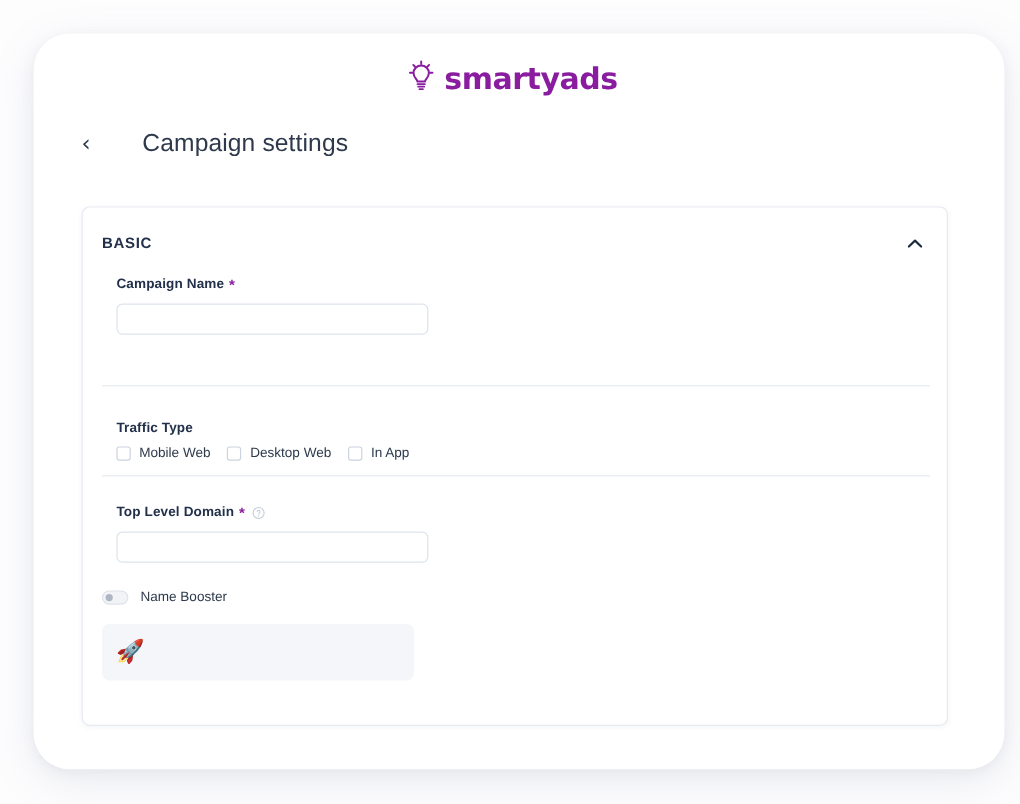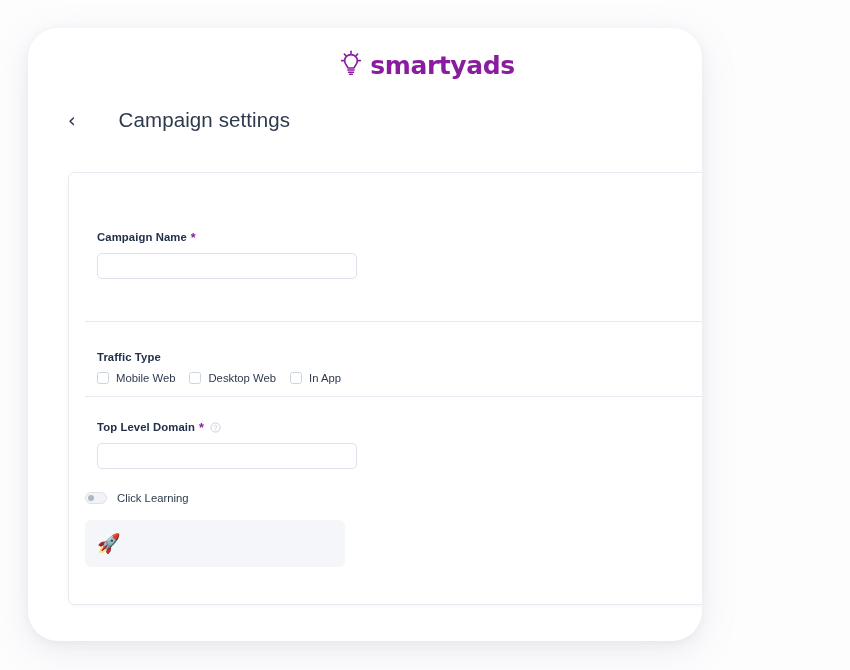--- a/index.html
+++ b/index.html
@@ -19,21 +19,21 @@
   .viewport {
     position: relative;
     width: 850px;
     height: 670px;
     background: #fdfdfe;
   }
   .app-window {
     position: absolute;
     left: 28px;
     top: 28px;
-    width: 674px;
+    width: 809px;
     height: 613px;
     background: #ffffff;
     border-radius: 30px;
     box-shadow: 0 10px 34px rgba(140,150,170,0.17),
                 0 2px 10px rgba(140,150,170,0.10);
     overflow: hidden;
   }
 
   
   .brand {
@@ -285,20 +285,28 @@
       <span class="brand-word">smartyads</span>
     </div>
 
     <div class="title-row">
       <span class="back-chevron">‹</span>
       <span class="page-title">Campaign settings</span>
     </div>
 
     <div class="settings-card">
 
+      <div class="section-head">
+        <span class="section-title">BASIC</span>
+        <span class="collapse-chevron">
+          <svg width="13" height="8" viewBox="0 0 13 8" fill="none">
+            <path d="M1.4 6.4 L6.5 1.5 L11.6 6.4" stroke="#1d2b3e" stroke-width="1.8" stroke-linecap="round" stroke-linejoin="round"></path>
+          </svg>
+        </span>
+      </div>
 
       <div class="field-block" style="top:58px;">
         <div class="field-label">
           <span>Campaign Name</span>
           <span class="req-star">*</span>
         </div>
         <input class="text-input" type="text" placeholder="" style="">
       </div>
 
       <div class="divider" style="top:148px;"></div>
@@ -337,21 +345,21 @@
             </svg>
           </span>
         </div>
         <input class="text-input" type="text" placeholder="" style="">
       </div>
 
       <div class="toggle-row">
         <span class="toggle-switch">
           <span class="toggle-knob"></span>
         </span>
-        <span class="toggle-label">Click Learning</span>
+        <span class="toggle-label">Name Booster</span>
       </div>
 
       <div class="info-box">
         <span class="rocket-icon">🚀</span>
       </div>
 
     </div>
   </div>
 </div>
 

